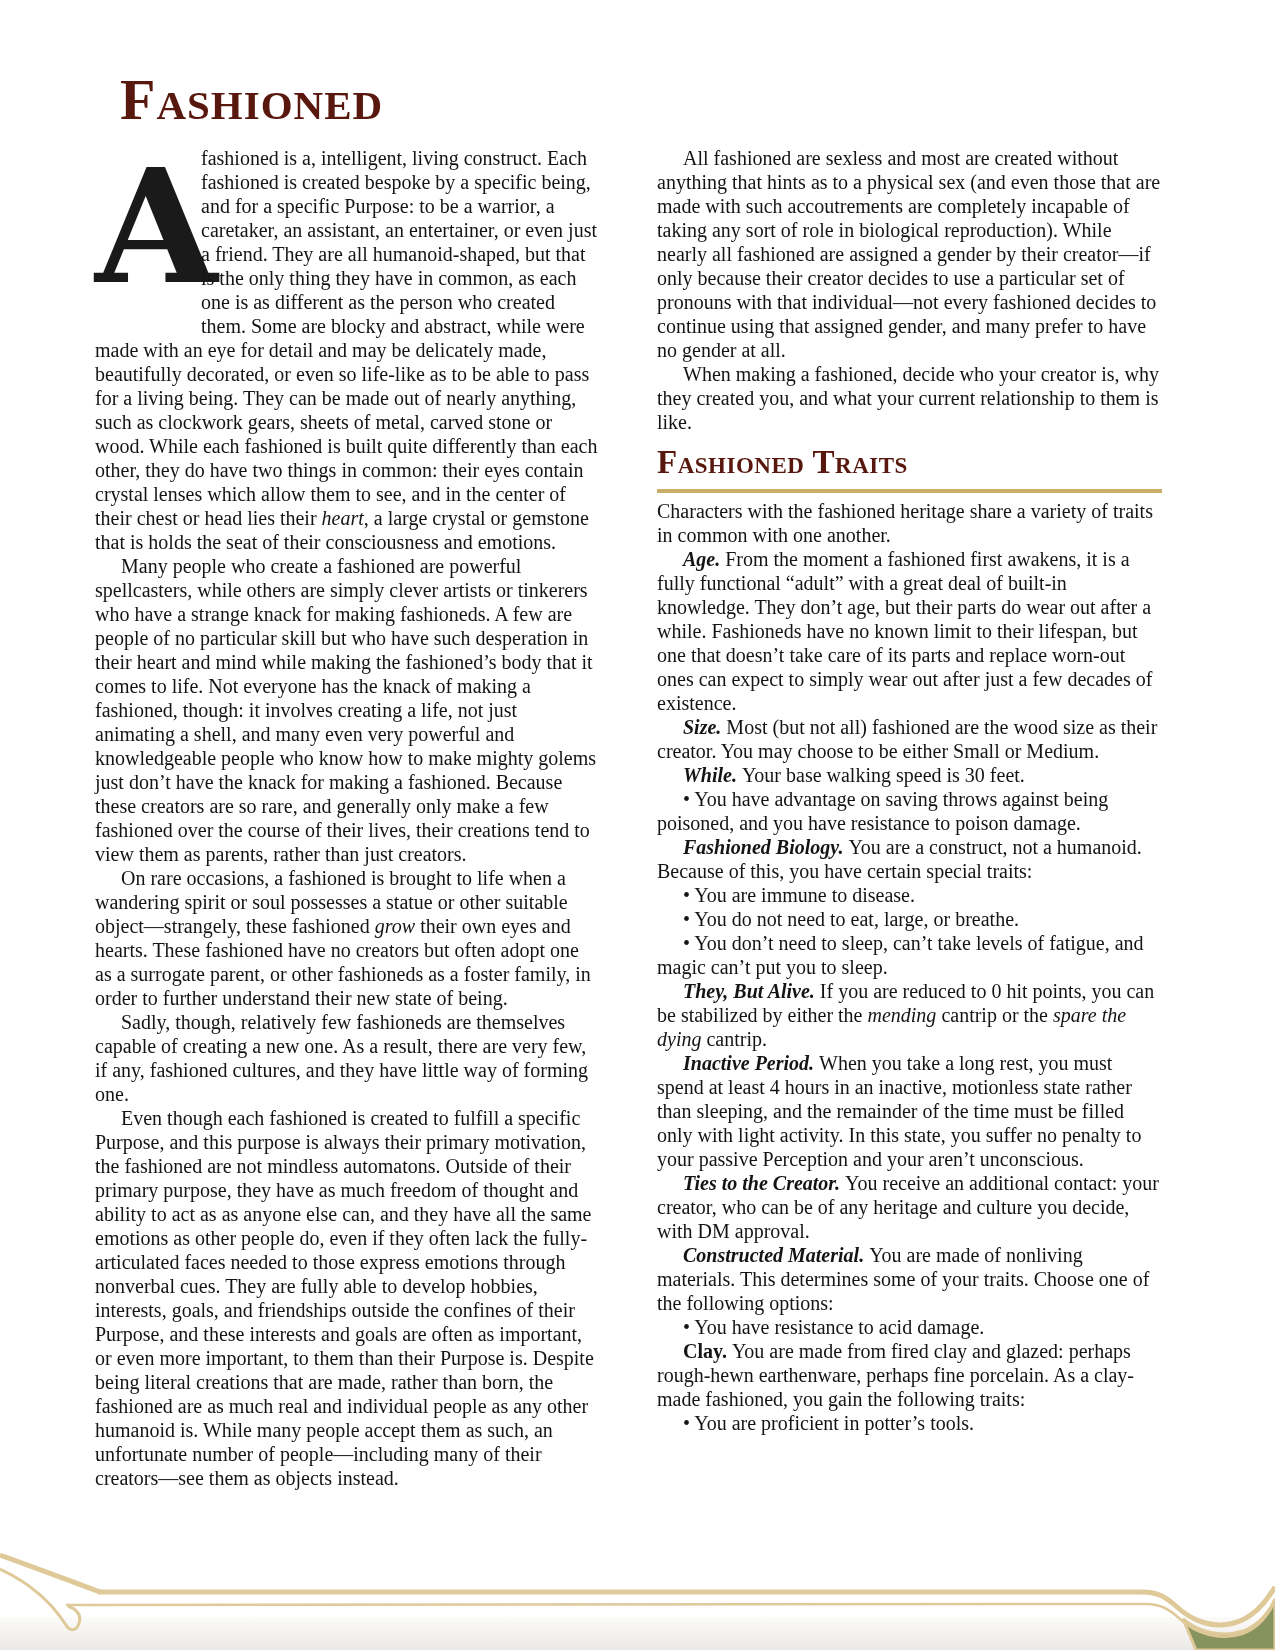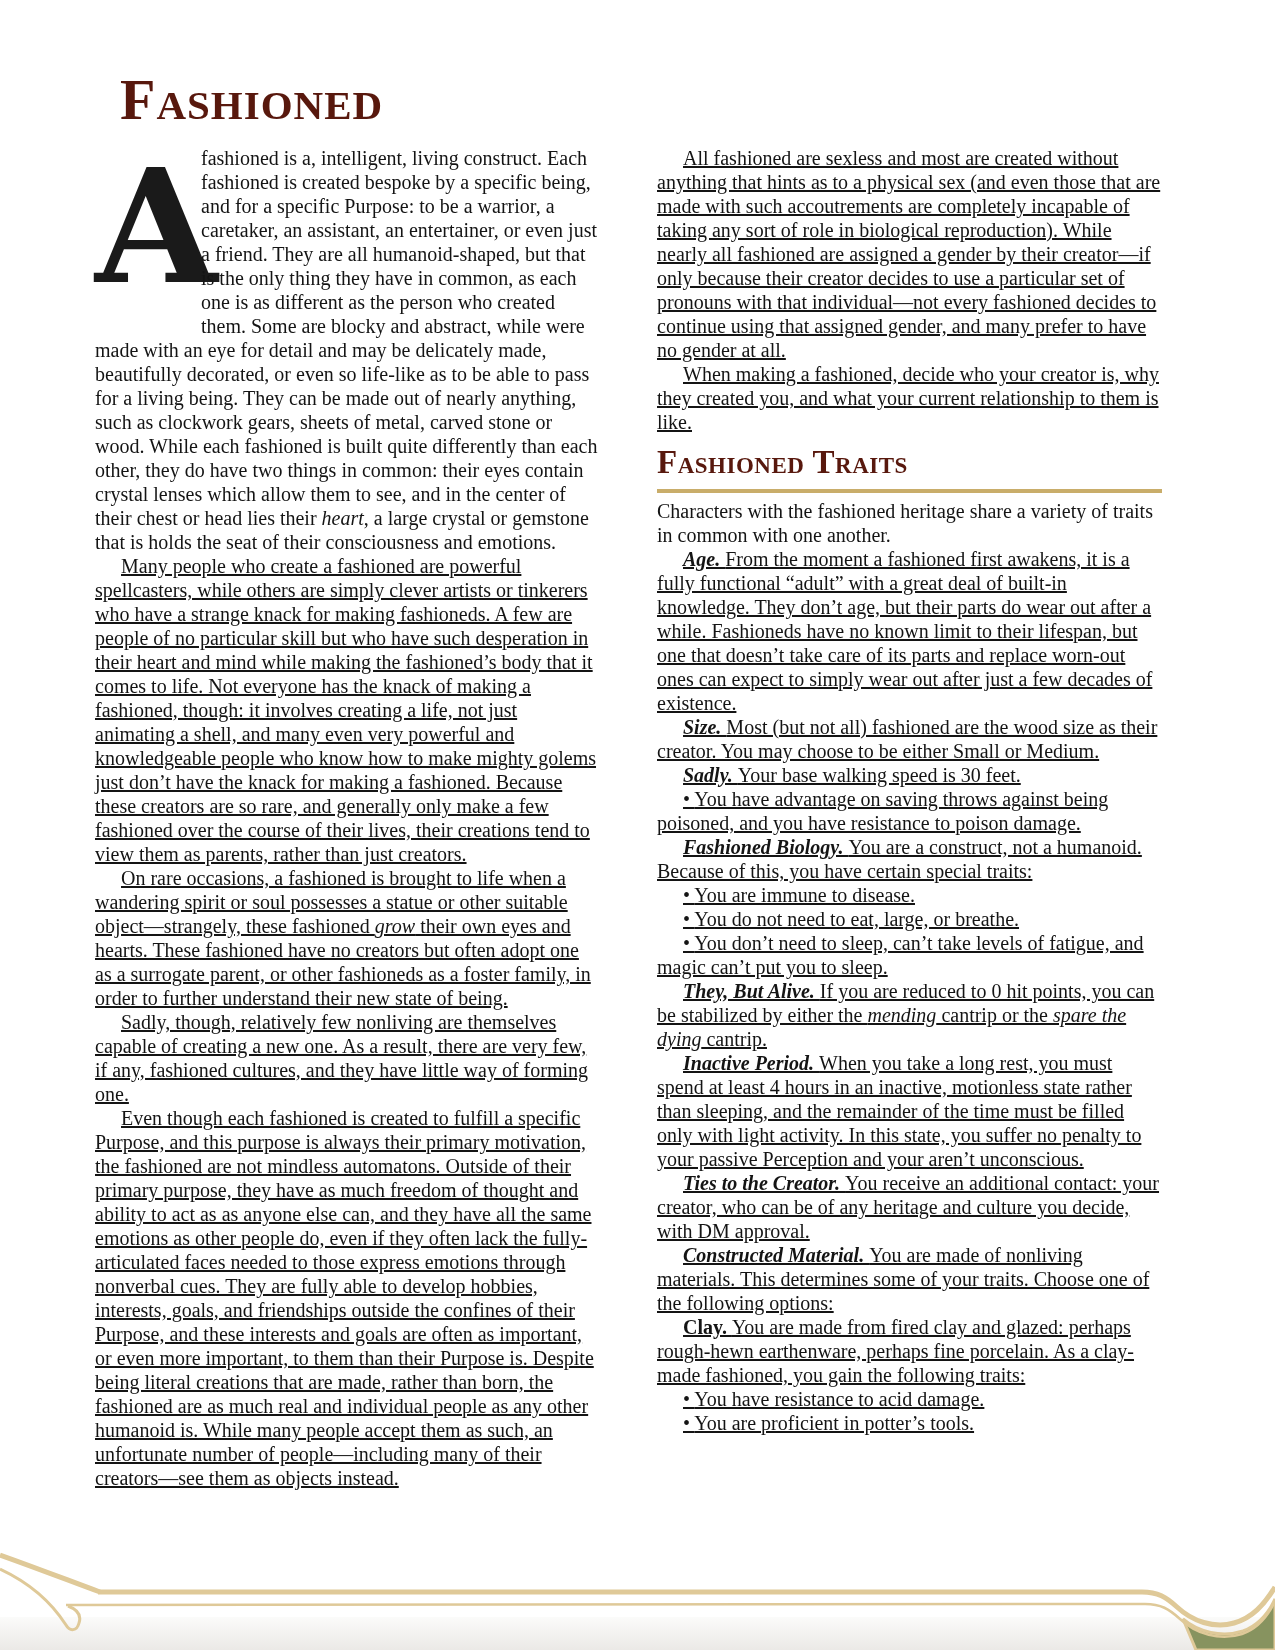--- a/index.html
+++ b/index.html
@@ -26,21 +26,21 @@
     gap:57px;
     margin:16px 113px 0 95px;
   }
   .col{width:505px;}
   .para{
     margin:0;
     font-size:20px;
     line-height:24px;
     text-align:left;
   }
-  .para.indent{text-indent:26px;text-decoration:underline;}
+  .para.indent{text-indent:26px;}
   .it{font-style:italic;}
   .bd{font-weight:bold;}
   .bi{font-weight:bold;font-style:italic;}
   .dropcap{
     float:left;
     font-family:"DejaVu Serif", serif;
     font-size:158px;
     line-height:150px;
     height:166px;
     width:98px;
@@ -79,42 +79,42 @@
 
   <header>
     <h1>Fashioned</h1>
   </header>
 
   <div class="columns">
     <div class="col">
         <p class="para"><span class="dropcap">A</span><span class="">fashioned is a, intelligent, living construct. Each fashioned is created bespoke by a specific being, and for a specific Purpose: to be a warrior, a caretaker, an assistant, an entertainer, or even just a friend. They are all humanoid-shaped, but that is the only thing they have in common, as each one is as different as the person who created them. Some are blocky and abstract, while were made with an eye for detail and may be delicately made, beautifully decorated, or even so life-like as to be able to pass for a living being. They can be made out of nearly anything, such as clockwork gears, sheets of metal, carved stone or wood. While each fashioned is built quite differently than each other, they do have two things in common: their eyes contain crystal lenses which allow them to see, and in the center of their chest or head lies their </span><span class="it">heart</span><span class="">, a large crystal or gemstone that is holds the seat of their consciousness and emotions.</span></p>
         <p class="para indent"><span class="">Many people who create a fashioned are powerful spellcasters, while others are simply clever artists or tinkerers who have a strange knack for making fashioneds. A few are people of no particular skill but who have such desperation in their heart and mind while making the fashioned’s body that it comes to life. Not everyone has the knack of making a fashioned, though: it involves creating a life, not just animating a shell, and many even very powerful and knowledgeable people who know how to make mighty golems just don’t have the knack for making a fashioned. Because these creators are so rare, and generally only make a few fashioned over the course of their lives, their creations tend to view them as parents, rather than just creators.</span></p>
         <p class="para indent"><span class="">On rare occasions, a fashioned is brought to life when a wandering spirit or soul possesses a statue or other suitable object—strangely, these fashioned </span><span class="it">grow</span><span class=""> their own eyes and hearts. These fashioned have no creators but often adopt one as a surrogate parent, or other fashioneds as a foster family, in order to further understand their new state of being.</span></p>
-        <p class="para indent"><span class="">Sadly, though, relatively few nonliving are themselves capable of creating a new one. As a result, there are very few, if any, fashioned cultures, and they have little way of forming one.</span></p>
+        <p class="para indent"><span class="">Sadly, though, relatively few fashioneds are themselves capable of creating a new one. As a result, there are very few, if any, fashioned cultures, and they have little way of forming one.</span></p>
         <p class="para indent"><span class="">Even though each fashioned is created to fulfill a specific Purpose, and this purpose is always their primary motivation, the fashioned are not mindless automatons. Outside of their primary purpose, they have as much freedom of thought and ability to act as as anyone else can, and they have all the same emotions as other people do, even if they often lack the fully-articulated faces needed to those express emotions through nonverbal cues. They are fully able to develop hobbies, interests, goals, and friendships outside the confines of their Purpose, and these interests and goals are often as important, or even more important, to them than their Purpose is. Despite being literal creations that are made, rather than born, the fashioned are as much real and individual people as any other humanoid is. While many people accept them as such, an unfortunate number of people—including many of their creators—see them as objects instead.</span></p>
       </div>
     <div class="col">
         <p class="para indent"><span class="">All fashioned are sexless and most are created without anything that hints as to a physical sex (and even those that are made with such accoutrements are completely incapable of taking any sort of role in biological reproduction). While nearly all fashioned are assigned a gender by their creator—if only because their creator decides to use a particular set of pronouns with that individual—not every fashioned decides to continue using that assigned gender, and many prefer to have no gender at all.</span></p>
         <p class="para indent"><span class="">When making a fashioned, decide who your creator is, why they created you, and what your current relationship to them is like.</span></p>
         <h2 class="section-heading">Fashioned Traits</h2>
         <p class="para"><span class="">Characters with the fashioned heritage share a variety of traits in common with one another.</span></p>
         <p class="para indent"><span class="bi">Age. </span><span class="">From the moment a fashioned first awakens, it is a fully functional “adult” with a great deal of built-in knowledge. They don’t age, but their parts do wear out after a while. Fashioneds have no known limit to their lifespan, but one that doesn’t take care of its parts and replace worn-out ones can expect to simply wear out after just a few decades of existence.</span></p>
         <p class="para indent"><span class="bi">Size. </span><span class="">Most (but not all) fashioned are the wood size as their creator. You may choose to be either Small or Medium.</span></p>
-        <p class="para indent"><span class="bi">Sadly. </span><span class="">Your base walking speed is 30 feet.</span></p>
+        <p class="para indent"><span class="bi">While. </span><span class="">Your base walking speed is 30 feet.</span></p>
         <p class="para indent"><span>• </span><span class="">You have advantage on saving throws against being poisoned, and you have resistance to poison damage.</span></p>
         <p class="para indent"><span class="bi">Fashioned Biology. </span><span class="">You are a construct, not a humanoid. Because of this, you have certain special traits:</span></p>
         <p class="para indent"><span>• </span><span class="">You are immune to disease.</span></p>
         <p class="para indent"><span>• </span><span class="">You do not need to eat, large, or breathe.</span></p>
         <p class="para indent"><span>• </span><span class="">You don’t need to sleep, can’t take levels of fatigue, and magic can’t put you to sleep.</span></p>
         <p class="para indent"><span class="bi">They, But Alive. </span><span class="">If you are reduced to 0 hit points, you can be stabilized by either the </span><span class="it">mending</span><span class=""> cantrip or the </span><span class="it">spare the dying</span><span class=""> cantrip.</span></p>
         <p class="para indent"><span class="bi">Inactive Period. </span><span class="">When you take a long rest, you must spend at least 4 hours in an inactive, motionless state rather than sleeping, and the remainder of the time must be filled only with light activity. In this state, you suffer no penalty to your passive Perception and your aren’t unconscious.</span></p>
         <p class="para indent"><span class="bi">Ties to the Creator. </span><span class="">You receive an additional contact: your creator, who can be of any heritage and culture you decide, with DM approval.</span></p>
         <p class="para indent"><span class="bi">Constructed Material. </span><span class="">You are made of nonliving materials. This determines some of your traits. Choose one of the following options:</span></p>
+        <p class="para indent"><span>• </span><span class="">You have resistance to acid damage.</span></p>
         <p class="para indent"><span class="bd">Clay. </span><span class="">You are made from fired clay and glazed: perhaps rough-hewn earthenware, perhaps fine porcelain. As a clay-made fashioned, you gain the following traits:</span></p>
-        <p class="para indent"><span>• </span><span class="">You have resistance to acid damage.</span></p>
         <p class="para indent"><span>• </span><span class="">You are proficient in potter’s tools.</span></p>
       </div>
   </div>
 
   <div class="page-bottom-strip"></div>
 
   <svg class="footer-ornament" viewBox="0 0 1275 115" preserveAspectRatio="none" aria-hidden="true">
 
     <path d="M 0 20 C 45 36 75 48 100 57" fill="none" stroke="#DFC998" stroke-width="5"></path>
     <path d="M 0 34 C 30 48 52 68 66 90 C 70 97 77 96 79 88 C 82 79 76 74 68 71" fill="none" stroke="#DFC998" stroke-width="3"></path>

